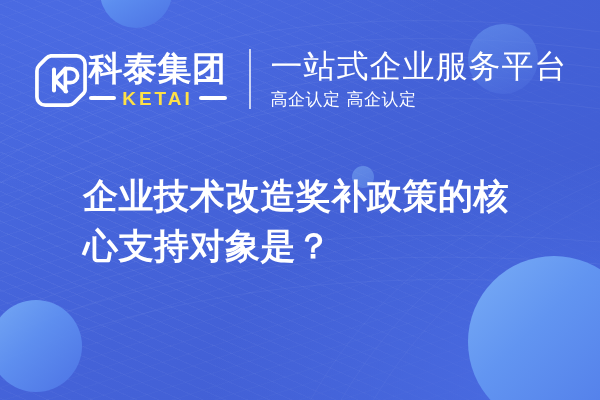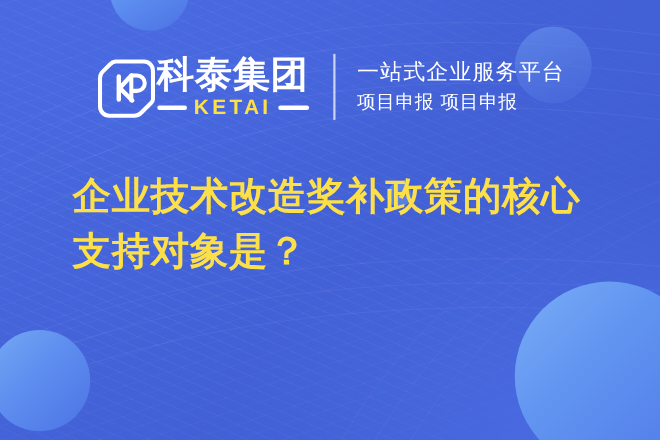--- a/index.html
+++ b/index.html
@@ -159,21 +159,21 @@
   }
 
   .taglines {
     display: flex;
     flex-direction: column;
     justify-content: center;
   }
   .tagline-main {
     font-family: "DejaVu Sans", sans-serif;
     font-weight: 300;
-    font-size: 20px;
+    font-size: 32px;
     line-height: 1.08;
     color: #ffffff;
     letter-spacing: 1px;
     white-space: nowrap;
     text-align: right;
   }
   .tagline-sub {
     font-family: "DejaVu Serif", serif;
     font-size: 17px;
     line-height: 1.1;
@@ -188,23 +188,23 @@
     position: absolute;
     left: 66px;
     top: 154px;
     width: 492px;
   }
   .title-text {
     font-family: "DejaVu Sans", sans-serif;
     font-weight: bold;
     font-size: 35px;
     line-height: 1.44;
-    color: #fde047;
+    color: #ffffff;
     letter-spacing: 0.5px;
-    margin: 0;
+    margin: 17px;
     word-break: break-all;
   }
 </style>
 </head>
 <body>
 
 <div id="banner">
 
   <div class="bg-base"></div>
 
@@ -254,21 +254,21 @@
           <span class="brand-en">KETAI</span>
           <span class="brand-rule"></span>
         </div>
       </div>
     </div>
 
     <div class="divider"></div>
 
     <div class="taglines">
       <div class="tagline-main">一站式企业服务平台</div>
-      <div class="tagline-sub">项目申报 项目申报</div>
+      <div class="tagline-sub">高企认定 高企认定</div>
     </div>
 
   </div>
 
   <div class="title-block">
     <h1 class="title-text">企业技术改造奖补政策的核心支持对象是？</h1>
   </div>
 
 </div>
 

